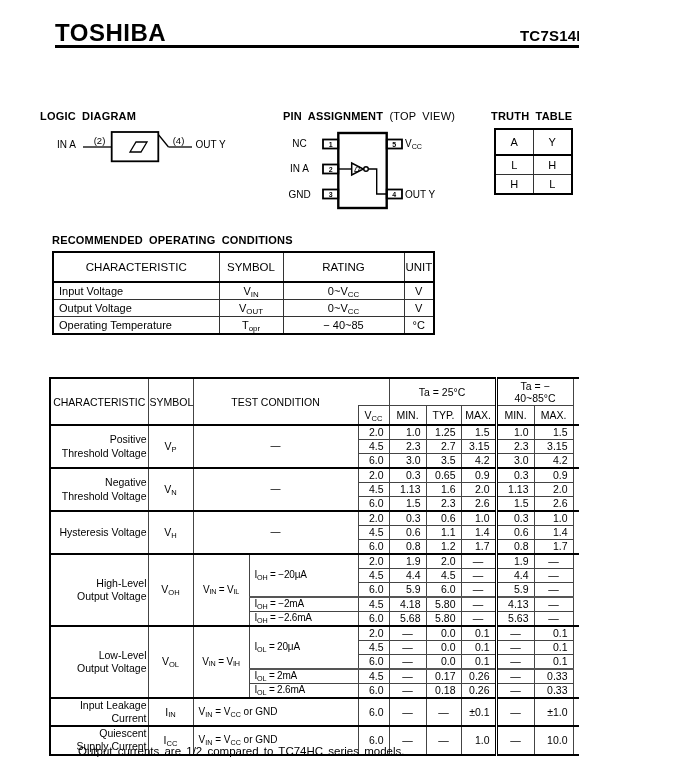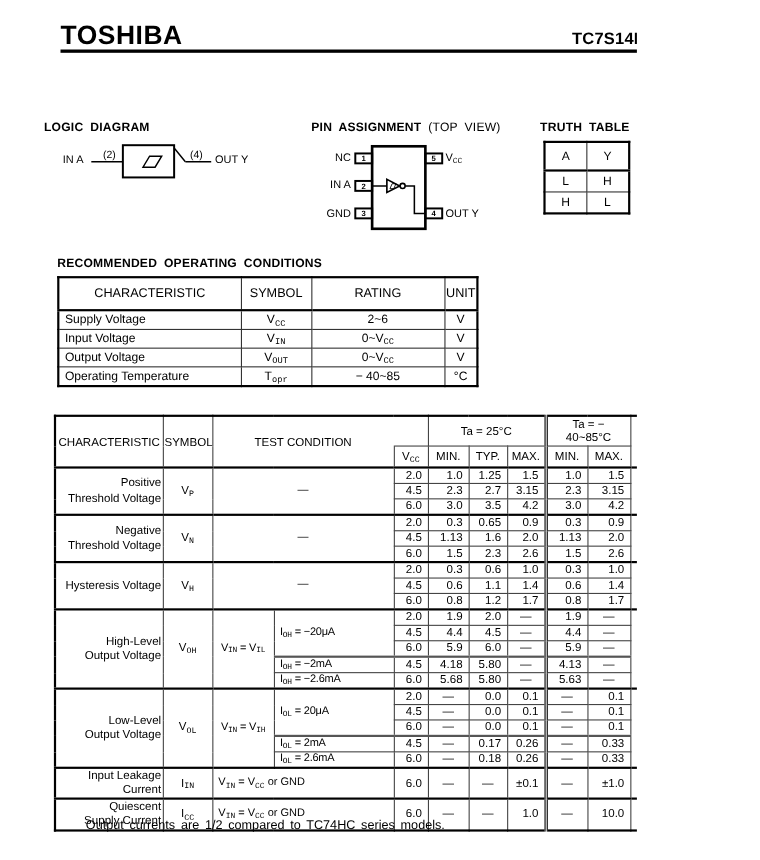--- a/index.html
+++ b/index.html
@@ -8,23 +8,23 @@
   .abs{position:absolute;}
   .brand{left:55px;top:19px;font-size:24px;font-weight:bold;letter-spacing:.5px;}
   .part{left:520px;top:27px;width:117px;font-size:15px;font-weight:bold;letter-spacing:.2px;}
   .rule{left:55px;top:45px;width:582px;height:3px;background:#000;}
   .sec-h{font-size:11px;font-weight:bold;letter-spacing:.2px;word-spacing:3px;white-space:nowrap;}
   .sec-h .norm{font-weight:normal;}
   .footnote{left:78px;top:745px;font-size:11.5px;word-spacing:2px;}
 
   svg text{font-family:"Liberation Sans",sans-serif;fill:#000;}
   .pin-label{position:absolute;font-size:10px;white-space:nowrap;}
-  .pin-label.r{text-align:right;}
-
-  sub{font-size:.72em;vertical-align:baseline;position:relative;top:.24em;line-height:0;font-family:Liberation Mono, monospace;}
+  .pin-label.r{text-align:center;}
+
+  sub{font-size:.72em;vertical-align:baseline;position:relative;top:.24em;line-height:0;}
 
   table{border-collapse:collapse;table-layout:fixed;}
   th,td{overflow:hidden;}
 
   
   .truth{left:494px;top:128px;width:77px;border:2.5px solid #000;}
   .truth th,.truth td{border:1px solid #333;text-align:center;font-size:11px;font-weight:normal;}
   .truth thead th{height:22px;border-bottom:2px solid #000;}
   .truth td{height:16px;}
 
@@ -142,26 +142,20 @@
       </colgroup>
     <thead>
       <tr>
         <th>CHARACTERISTIC</th>
         <th>SYMBOL</th>
         <th>RATING</th>
         <th>UNIT</th>
       </tr>
     </thead>
     <tbody id="roc-body">
-        <tr>
-          <td class="c0">Supply Voltage</td>
-          <td>V<sub>CC</sub></td>
-          <td>2~6</td>
-          <td>V</td>
-        </tr>
         <tr>
           <td class="c0">Input Voltage</td>
           <td>V<sub>IN</sub></td>
           <td>0~V<sub>CC</sub></td>
           <td>V</td>
         </tr>
         <tr>
           <td class="c0">Output Voltage</td>
           <td>V<sub>OUT</sub></td>
           <td>0~V<sub>CC</sub></td>

